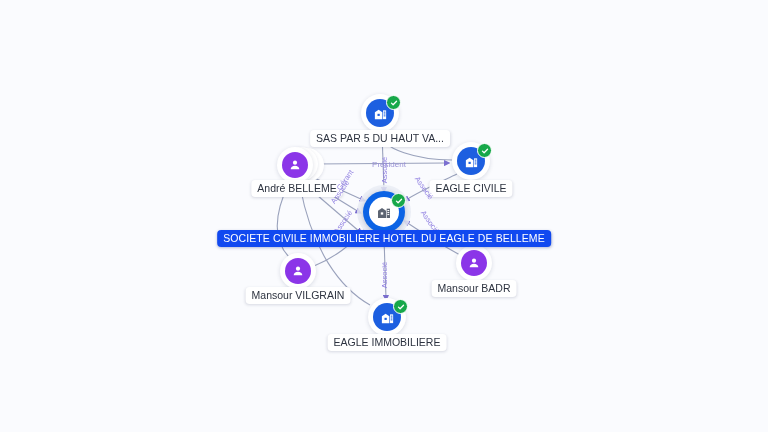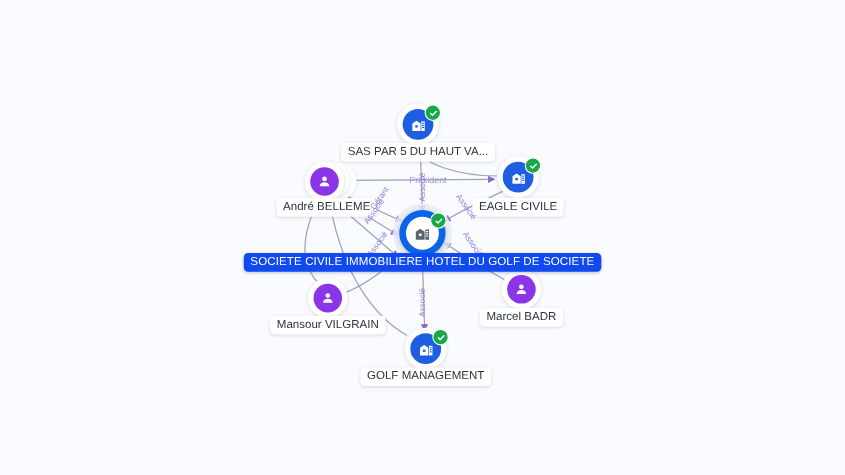--- a/index.html
+++ b/index.html
@@ -280,53 +280,53 @@
   <div class="node person" style="left: 474px; top: 263px;">
 
     <div class="node-disc ring"></div>
     <div class="inner">
       <svg width="14" height="14" viewBox="0 0 24 24">
         <circle cx="12" cy="8" r="3.6" fill="#ffffff"></circle>
         <path fill="#ffffff" d="M4.6 19.4c0-4 3.4-6.2 7.4-6.2s7.4 2.2 7.4 6.2z"></path>
       </svg>
     </div>
   </div>
-<div class="nlabel" style="left: 474px; top: 280px;">Marcel BADR</div>
+<div class="nlabel" style="left: 474px; top: 280px;">Mansour BADR</div>
   <div class="node company" style="left: 387px; top: 317px;">
     <div class="node-disc ring"></div>
     <div class="inner">
       <svg width="15" height="15" viewBox="0 0 24 24">
         <path fill="#ffffff" d="M3 21V10l6-4 6 4v11H3z"></path>
         <rect fill="#ffffff" x="16" y="7" width="5" height="14"></rect>
         <rect fill="#1d5fe0" x="17.1" y="9" width="2.8" height="1.6"></rect>
         <rect fill="#1d5fe0" x="17.1" y="12" width="2.8" height="1.6"></rect>
         <rect fill="#1d5fe0" x="17.1" y="15" width="2.8" height="1.6"></rect>
         <rect fill="#1d5fe0" x="7.2" y="12.5" width="3.6" height="3.4"></rect>
       </svg>
     </div>
     <div class="badge">
       <svg width="8" height="8" viewBox="0 0 12 12">
         <path d="M2.2 6.2 L4.7 8.7 L9.8 3.4" stroke="#ffffff" stroke-width="1.9" fill="none" stroke-linecap="round" stroke-linejoin="round"></path>
       </svg>
     </div>
   </div>
-<div class="nlabel" style="left: 387px; top: 334px;">GOLF MANAGEMENT</div>
+<div class="nlabel" style="left: 387px; top: 334px;">EAGLE IMMOBILIERE</div>
   <div class="node focus" style="left: 384px; top: 212px;">
     <div class="halo"></div>
     <div class="pin"></div>
     <div class="pin-core">
       <svg width="16" height="16" viewBox="0 0 24 24">
         <path fill="#5c6472" d="M3 21V10l6-4 6 4v11H3z"></path>
         <rect fill="#5c6472" x="16" y="7" width="5" height="14"></rect>
         <rect fill="#ffffff" x="17.1" y="9" width="2.8" height="1.6"></rect>
         <rect fill="#ffffff" x="17.1" y="12" width="2.8" height="1.6"></rect>
         <rect fill="#ffffff" x="17.1" y="15" width="2.8" height="1.6"></rect>
         <rect fill="#ffffff" x="7.2" y="12.5" width="3.6" height="3.4"></rect>
       </svg>
     </div>
     <div class="badge">
       <svg width="8" height="8" viewBox="0 0 12 12">
         <path d="M2.2 6.2 L4.7 8.7 L9.8 3.4" stroke="#ffffff" stroke-width="1.9" fill="none" stroke-linecap="round" stroke-linejoin="round"></path>
       </svg>
     </div>
   </div>
-<div class="nlabel focus-label" style="left: 384px; top: 230px;">SOCIETE CIVILE IMMOBILIERE HOTEL DU GOLF DE SOCIETE</div>
+<div class="nlabel focus-label" style="left: 384px; top: 230px;">SOCIETE CIVILE IMMOBILIERE HOTEL DU EAGLE DE BELLEME</div>
   </div>
 
 </body></html>

